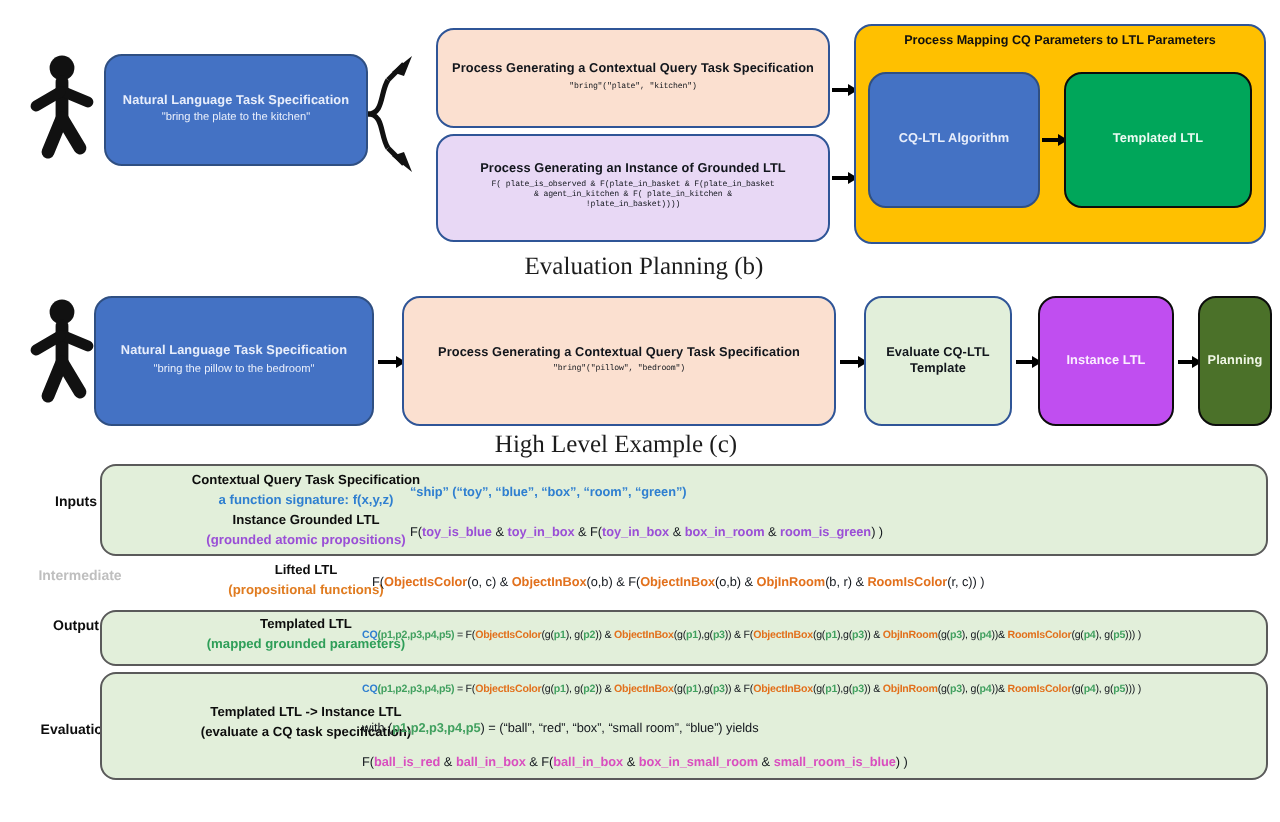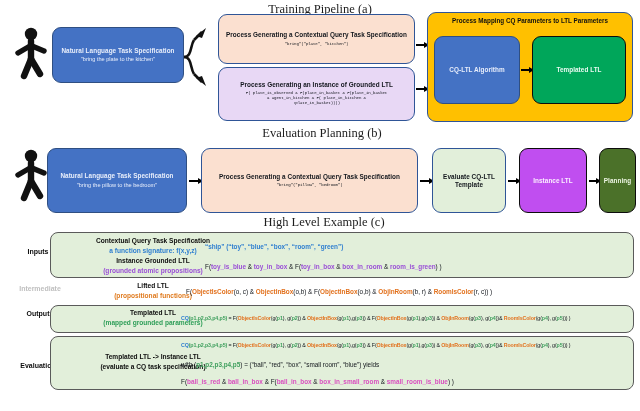--- a/index.html
+++ b/index.html
@@ -99,21 +99,20 @@
   .f-purple{color:#9a4fd6;}
   .f-orange{color:#e2711d;}
   .f-green{color:#41a05f;}
   .f-pink{color:#d94fbf;}
 </style>
 </head>
 <body>
 
 <div class="stage">
 
-  <div class="caption" style="left:230px;top:2px;width:180px;">Training Pipeline (a)</div>
 
   <svg class="person" style="left:10px;top:26px;" width="42" height="56" viewBox="0 0 42 56">
     <circle cx="21" cy="8" r="6.2" fill="#111"></circle>
     <path d="M21 15 L21 33 L14 50" stroke="#111" stroke-width="6.4" fill="none" stroke-linecap="round"></path>
     <path d="M21 33 L30 48" stroke="#111" stroke-width="6.4" fill="none" stroke-linecap="round"></path>
     <path d="M22 20 L34 25" stroke="#111" stroke-width="5.4" fill="none" stroke-linecap="round"></path>
     <path d="M20 20 L8 27" stroke="#111" stroke-width="5.4" fill="none" stroke-linecap="round"></path>
   </svg>
 
   <div class="node blue" style="left:52px;top:27px;width:132px;height:56px;">
@@ -195,21 +194,21 @@
   <div class="node violet" style="left:519px;top:148px;width:68px;height:65px;">
     <div class="title">Instance LTL</div>
   </div>
 
   <div class="arrow" style="left:589px;top:180px;width:8px;"></div>
 
   <div class="node darkgreen" style="left:599px;top:148px;width:37px;height:65px;">
     <div class="title">Planning</div>
   </div>
 
-  <div class="caption" style="left:244px;top:215px;width:160px;">High Level Example (c)</div>
+  <div class="caption" style="left:228px;top:215px;width:160px;">High Level Example (c)</div>
 
   <div class="rowlabel" style="left:12px;top:248px;width:52px;">Inputs</div>
   <div class="rowlabel muted" style="left:2px;top:285px;width:76px;">Intermediate</div>
   <div class="rowlabel" style="left:12px;top:310px;width:52px;">Output</div>
   <div class="rowlabel" style="left:6px;top:362px;width:64px;">Evaluation</div>
 
   <div class="panel" style="left:50px;top:232px;width:584px;height:46px;"></div>
 
   <div class="lbl" style="left:58px;top:236px;width:190px;">
     <span>Contextual Query Task Specification</span><br>

